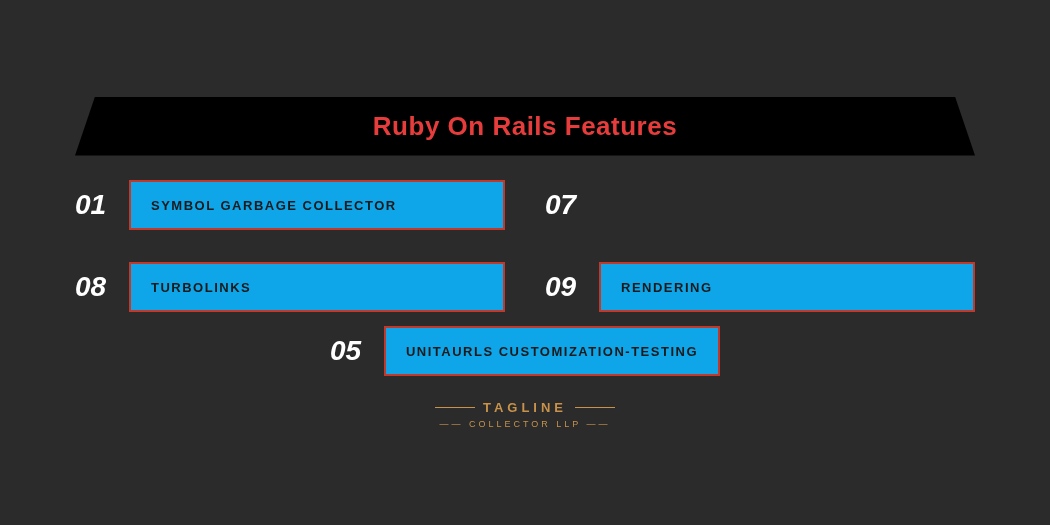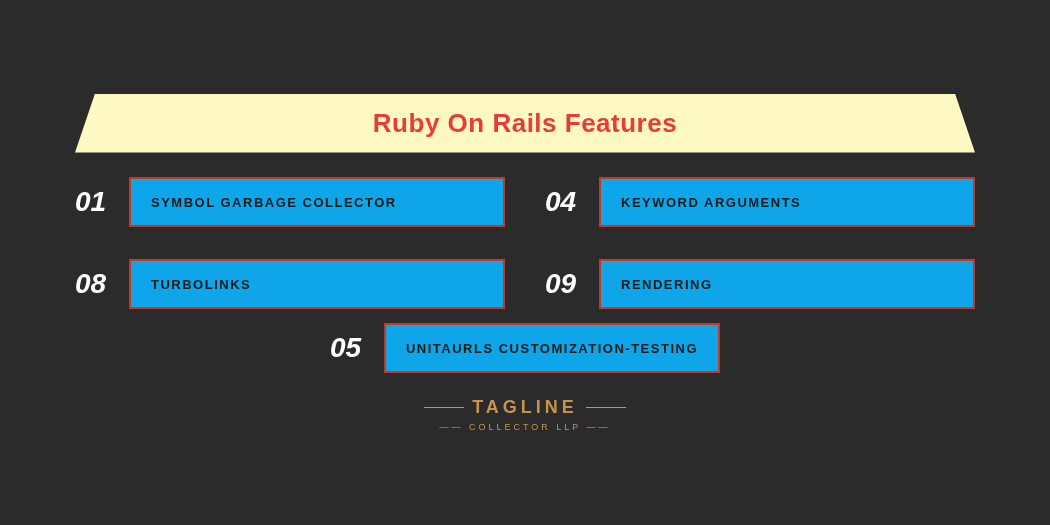--- a/index.html
+++ b/index.html
@@ -21,21 +21,21 @@
 
     .container {
       width: 900px;
       display: flex;
       flex-direction: column;
       align-items: center;
       gap: 0;
     }
 
     .title-banner {
-      background-color: #fef9c3;
+      background-color: #000000;
       width: 100%;
       padding: 14px 40px;
       margin-bottom: 24px;
       clip-path: polygon(20px 0%, calc(100% - 20px) 0%, 100% 100%, 0% 100%);
       text-align: center;
     }
 
     .title-text {
       color: #e63c3c;
       font-size: 26px;
@@ -102,21 +102,21 @@
     }
 
     .footer-logo {
       display: flex;
       align-items: center;
       gap: 0;
     }
 
     .footer-logo-text {
       color: #c8924a;
-      font-size: 18px;
+      font-size: 13px;
       font-weight: 700;
       letter-spacing: 4px;
     }
 
     .footer-line-left {
       width: 40px;
       height: 1px;
       background-color: #c8924a;
       margin-right: 8px;
     }
@@ -147,24 +147,21 @@
   <div class="features-grid">
 
     <div class="feature-item">
       <span class="feature-number">01</span>
       <div class="feature-box">
         <span class="feature-label">SYMBOL GARBAGE COLLECTOR</span>
       </div>
     </div>
 
     <div class="feature-item">
-      <span class="feature-number">04</span>
-      <div class="feature-box">
-        <span class="feature-label">KEYWORD ARGUMENTS</span>
-      </div>
+      <span class="feature-number">07</span>
     </div>
 
     <div class="feature-item">
       <span class="feature-number">08</span>
       <div class="feature-box">
         <span class="feature-label">TURBOLINKS</span>
       </div>
     </div>
 
     <div class="feature-item">

